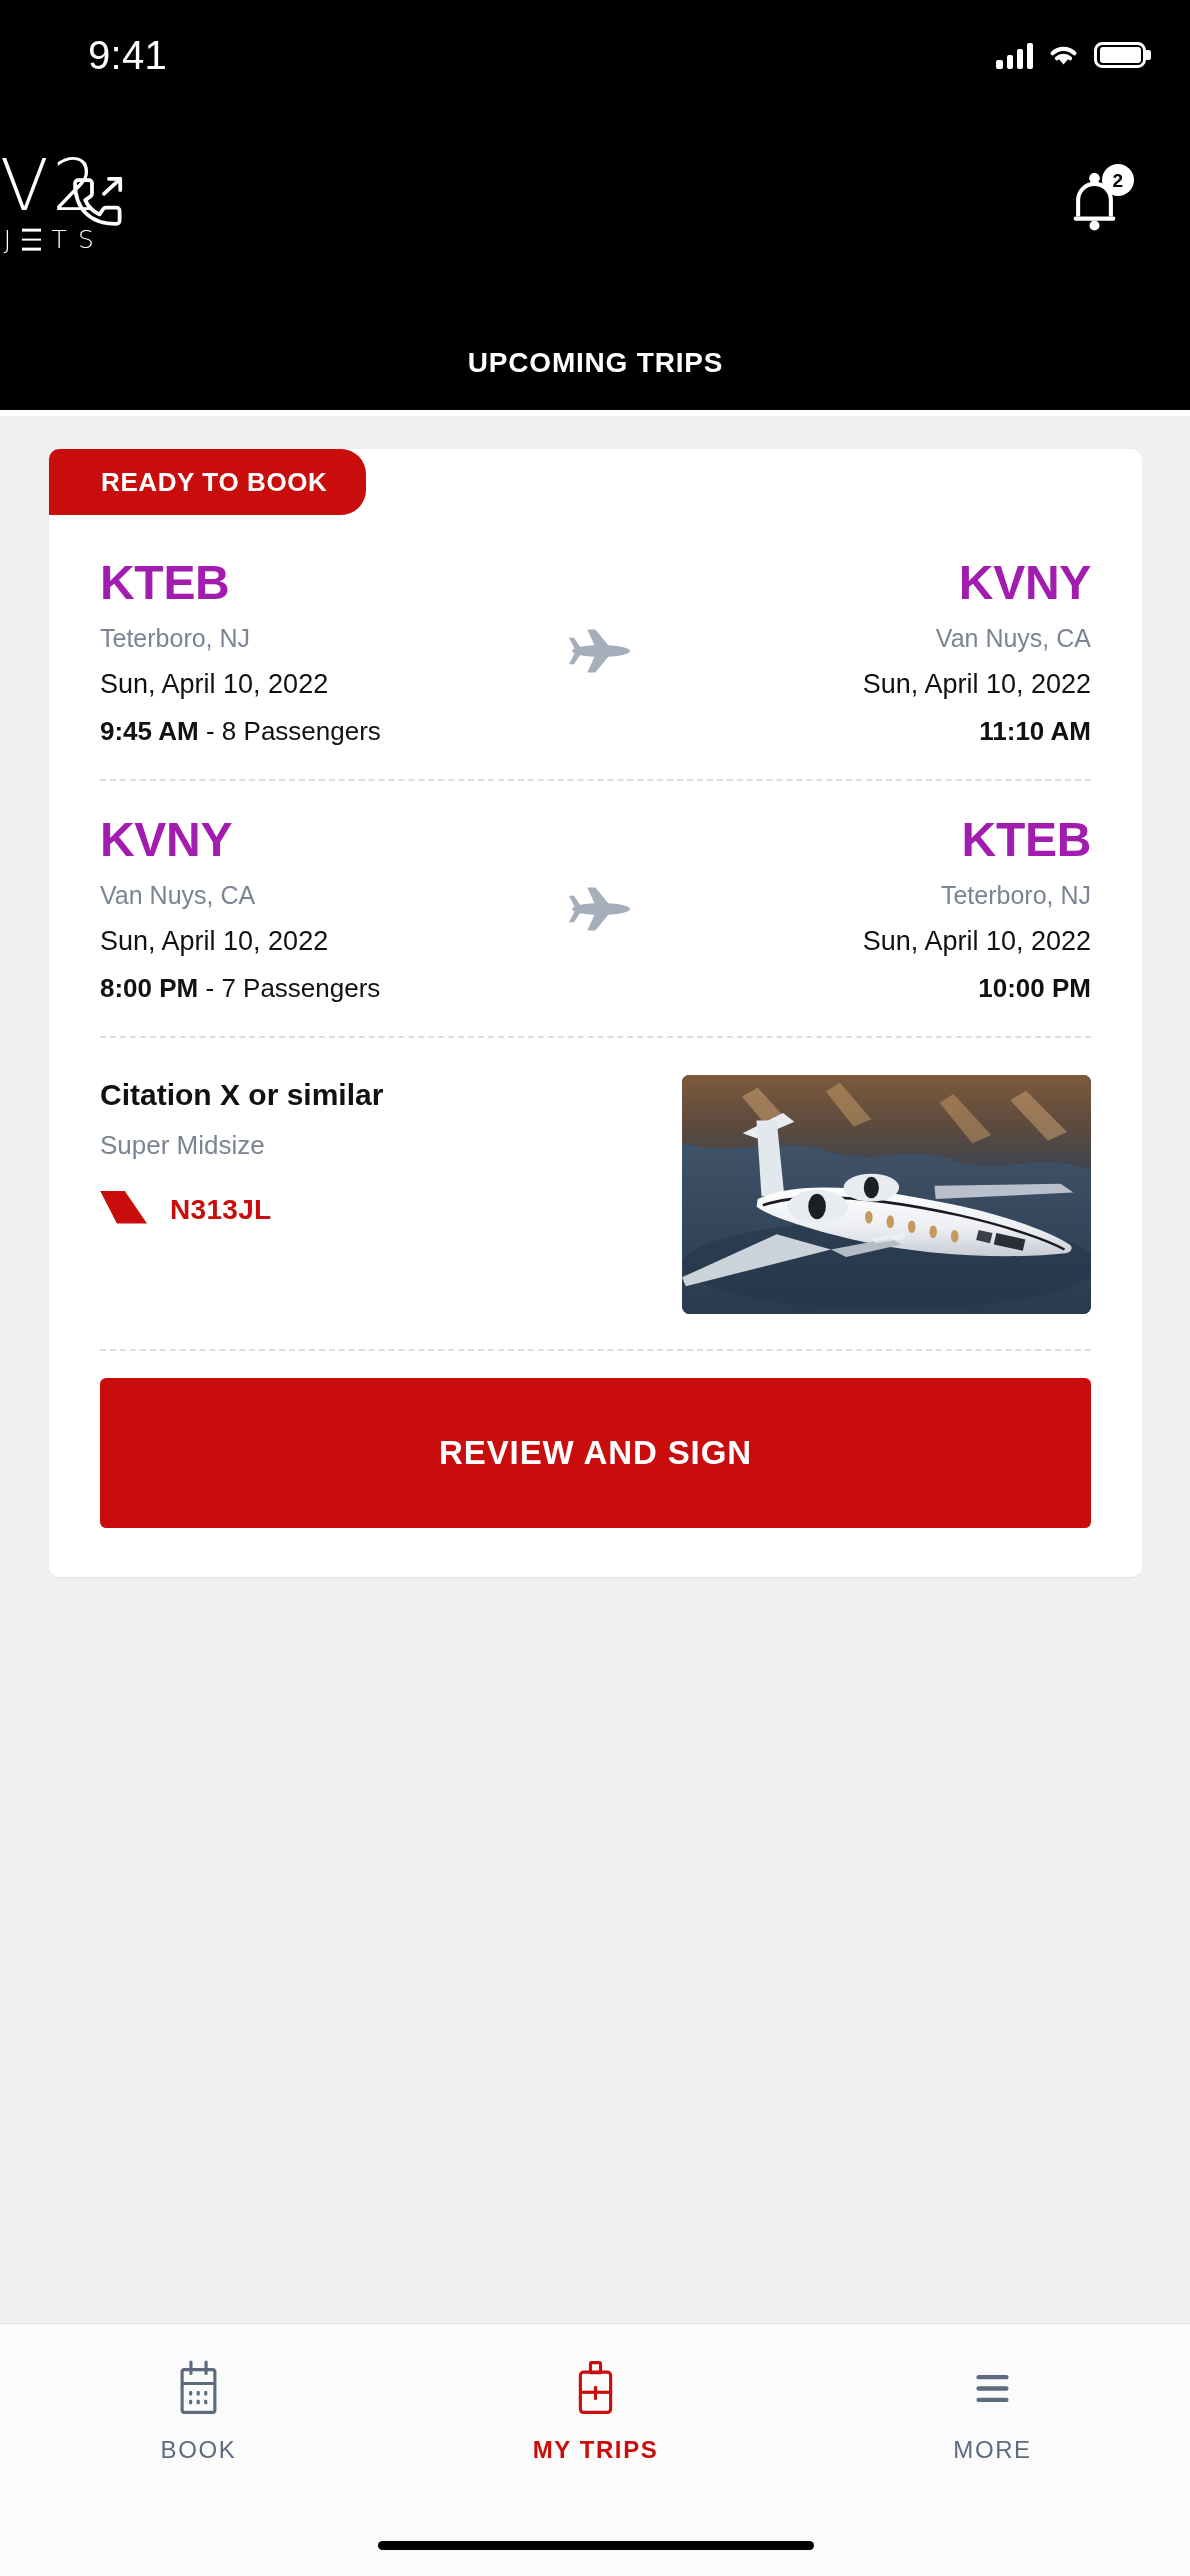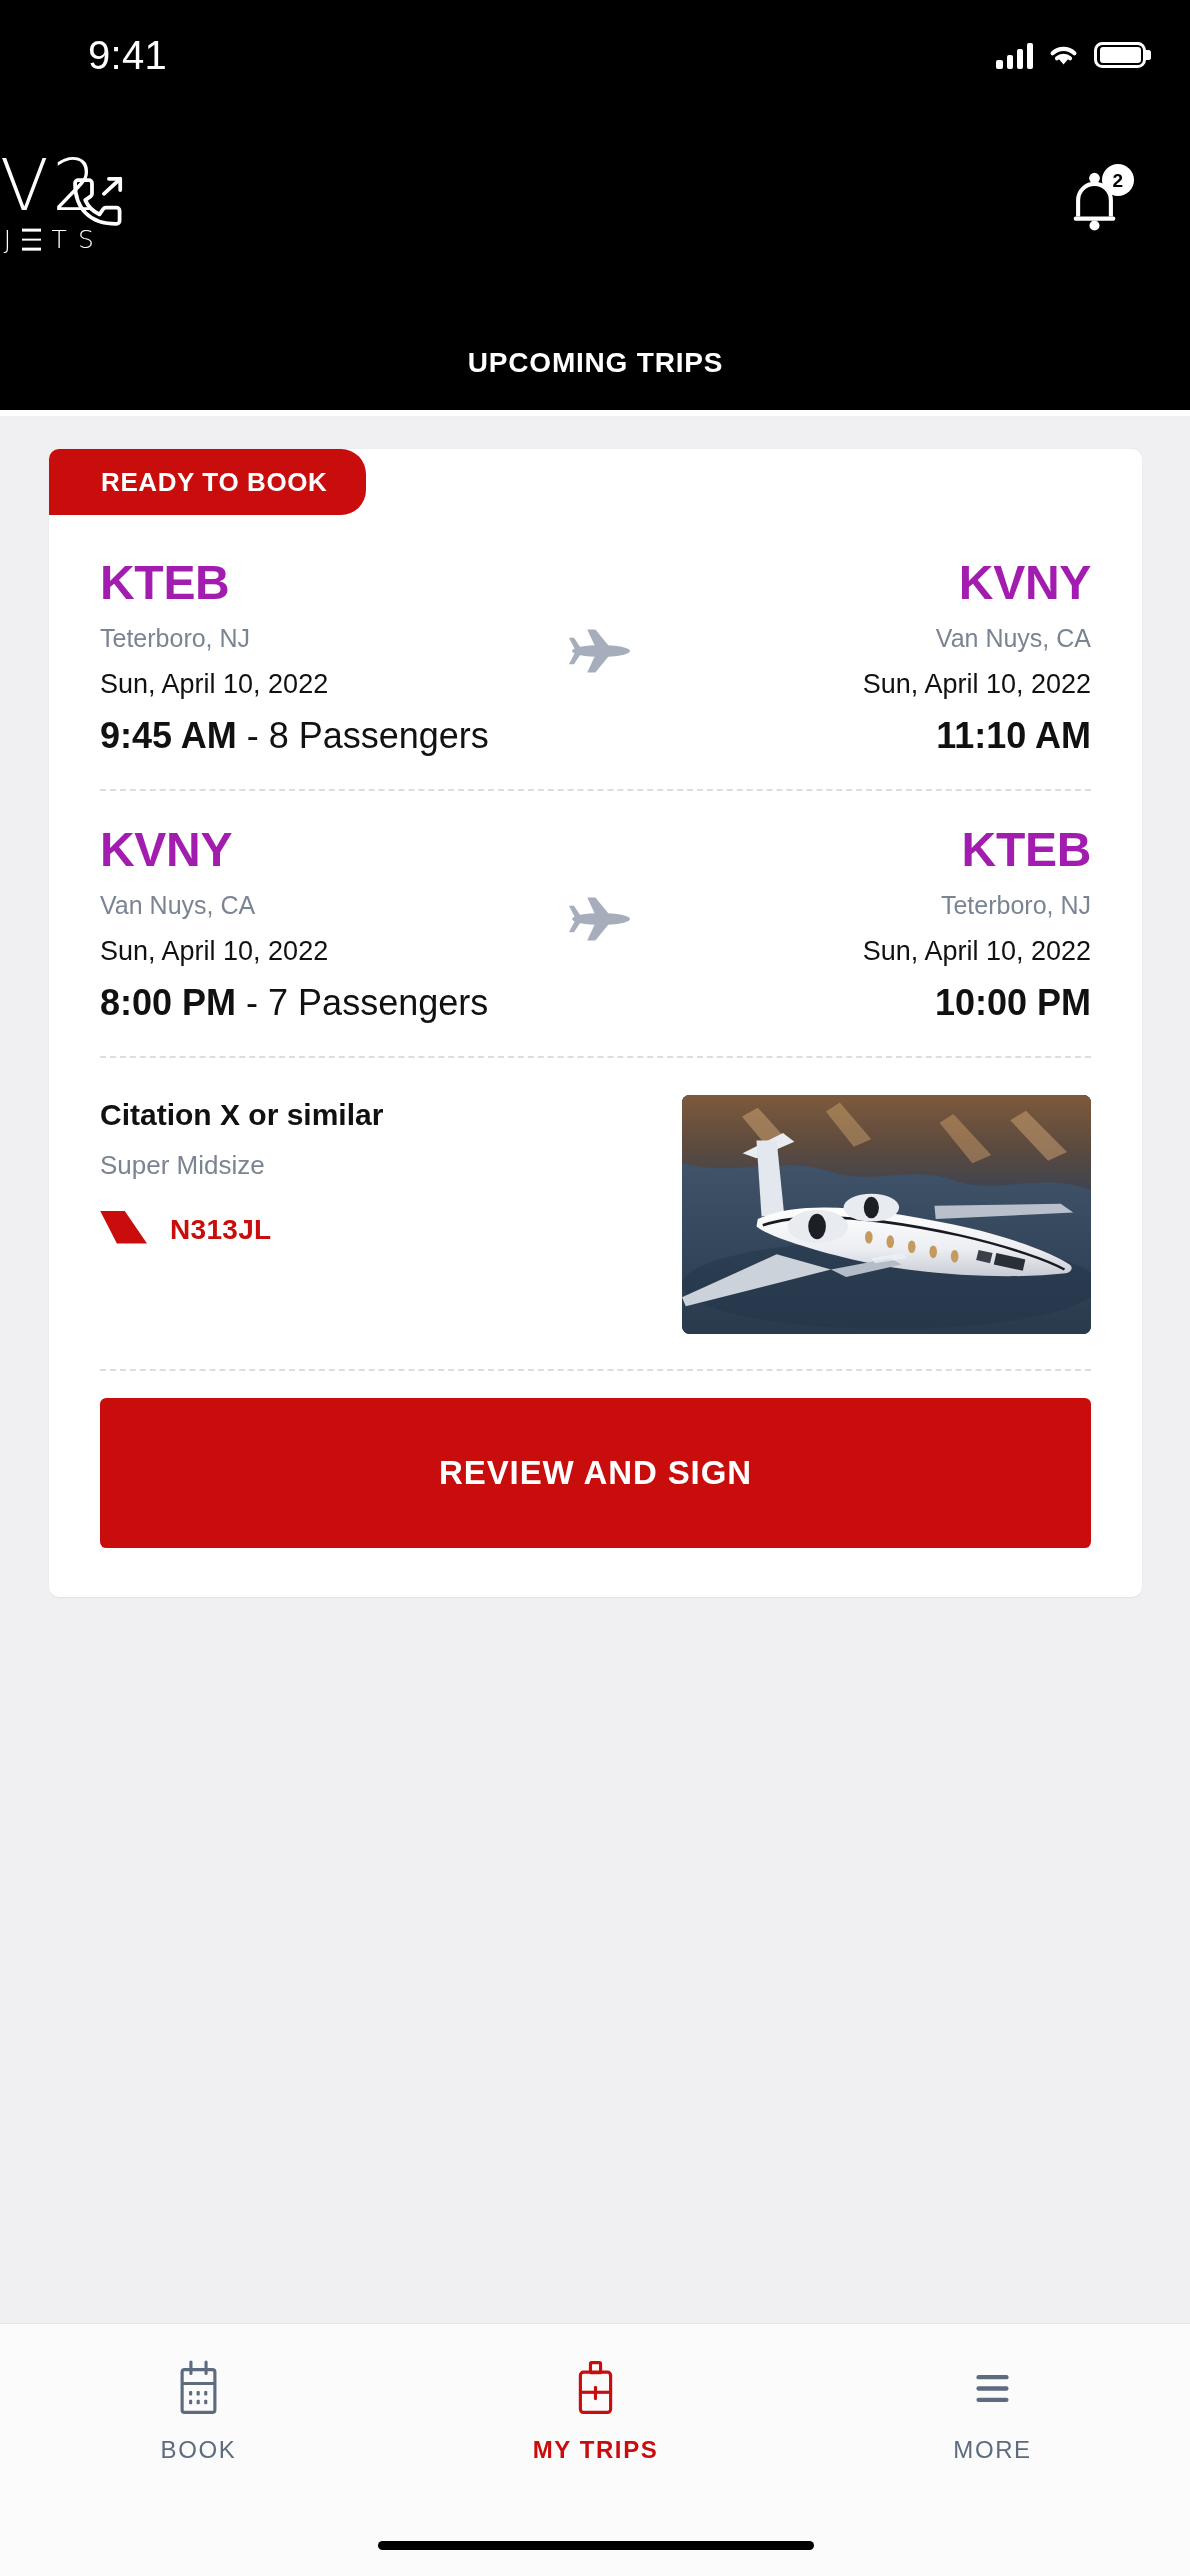--- a/index.html
+++ b/index.html
@@ -269,21 +269,21 @@
     margin-top: 19px;
     line-height: 1;
   }
   .date {
     font-size: 27px;
     color: #111111;
     margin-top: 20px;
     line-height: 1;
   }
   .timerow {
-    font-size: 36px;
+    font-size: 26px;
     color: #111111;
     margin-top: 20px;
     line-height: 1;
     white-space: nowrap;
   }
   .timerow b { font-weight: 700; }
   .timerow i { font-style: normal; font-weight: 400; }
 
   .plane-mid {
     position: absolute;

